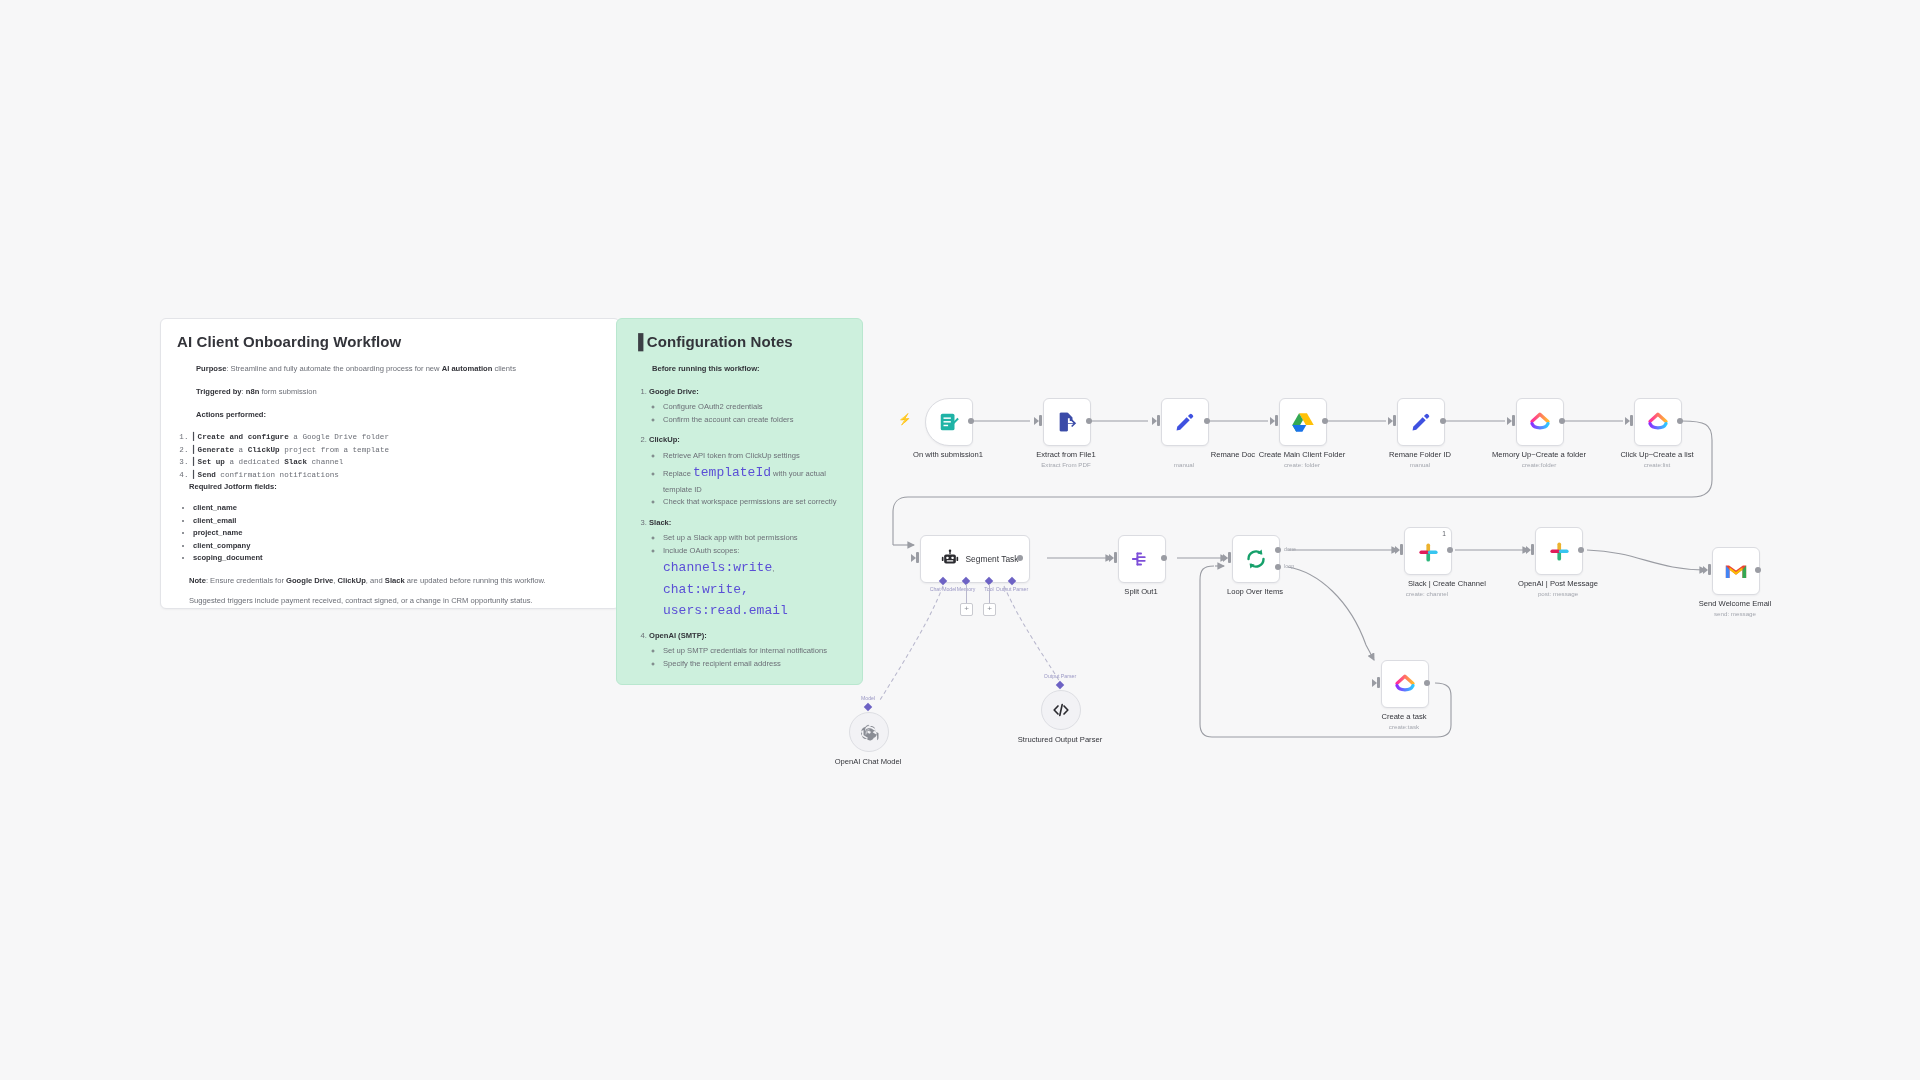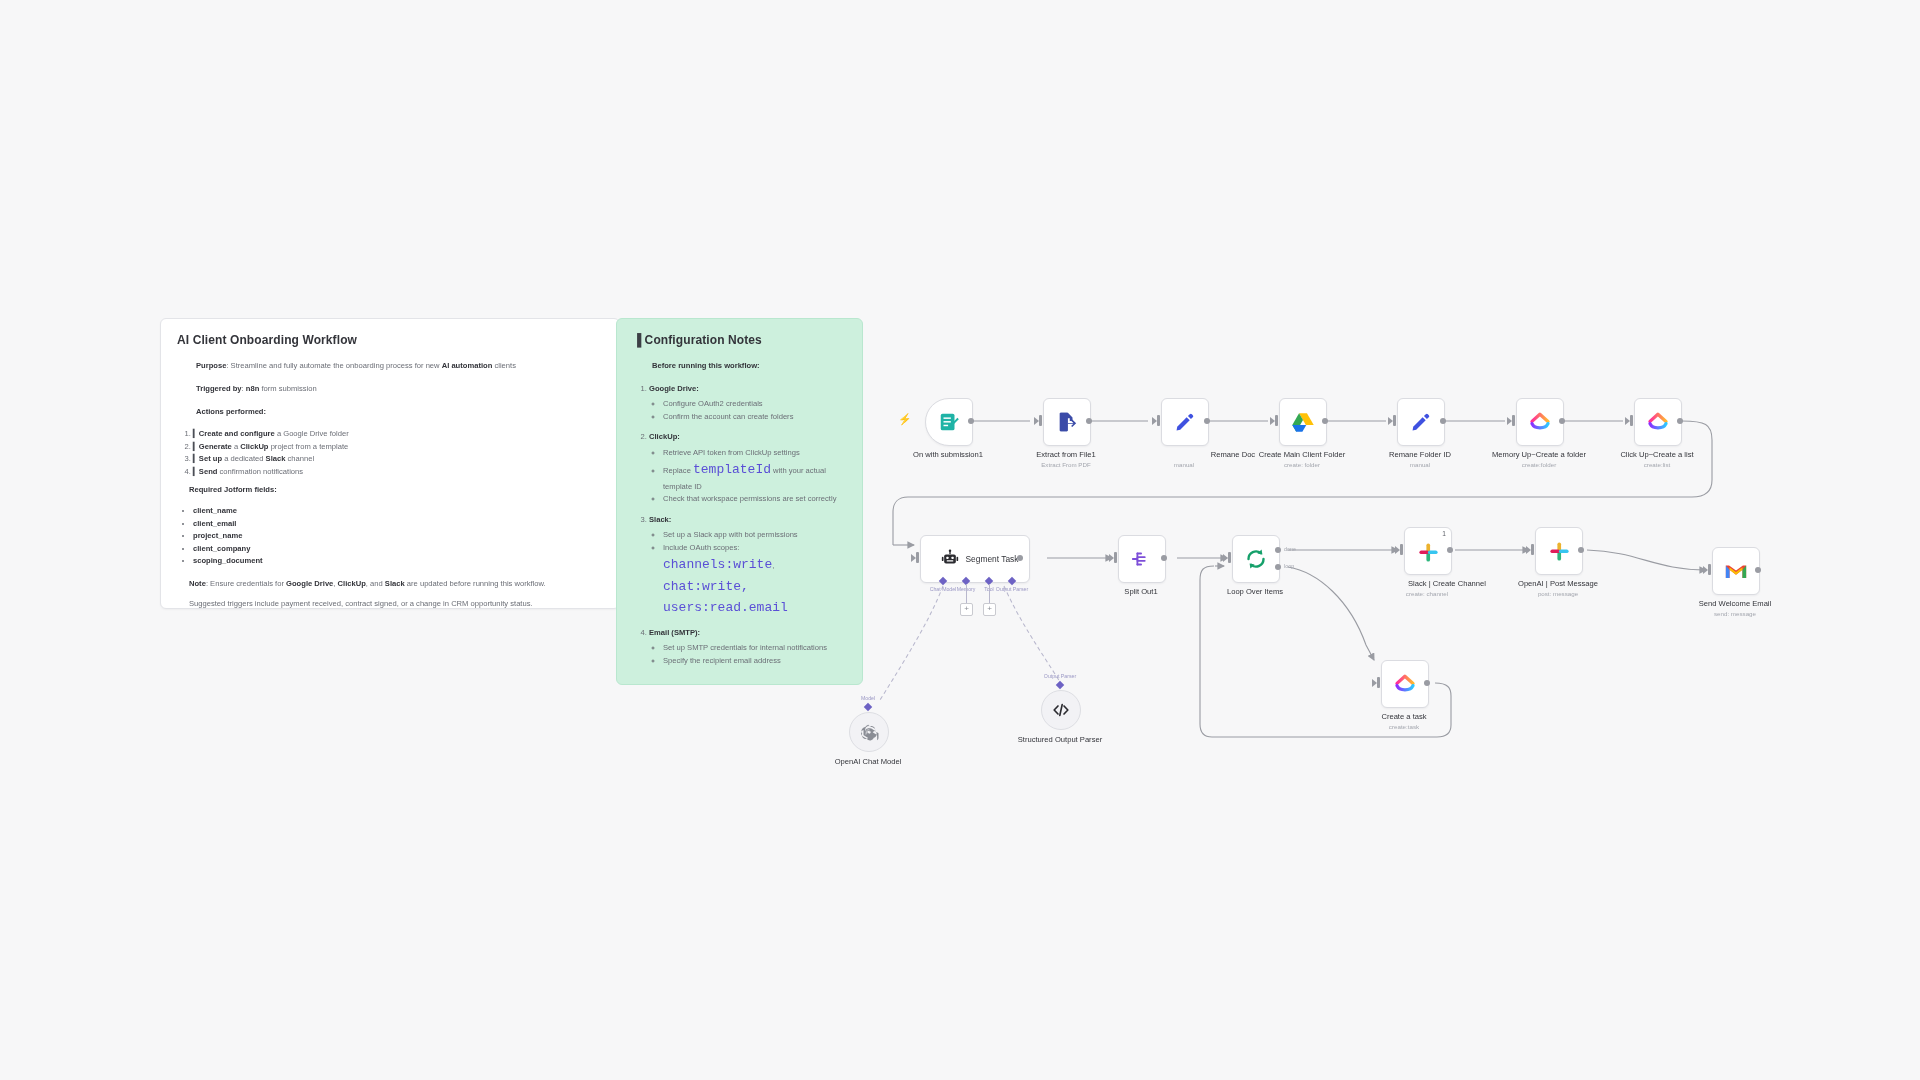--- a/index.html
+++ b/index.html
@@ -32,21 +32,21 @@
     border: 1px solid #e3e4e8;
     box-shadow: 0 1px 2px rgba(0,0,0,.04);
     padding: 14px 16px 12px 16px;
   }
   .sticky-green {
     background: #cdf0dd;
     border: 1px solid #b9e7cf;
     padding: 14px 16px 12px 16px;
   }
   .sticky h1 {
-    font-size: 12px;
+    font-size: 15px;
     font-weight: bold;
     color: #33343a;
     margin: 0 0 13px 0;
     letter-spacing: .1px;
   }
   .sticky h1 .barglyph {
     display: inline-block;
     font-weight: bold;
     color: #3c3f45;
     margin-right: 3px;
@@ -254,21 +254,21 @@
     </p>
 
     <p>
       <b>Triggered by</b><span>: </span><b>n8n</b><span> form submission</span>
     </p>
 
     <p>
       <b>Actions performed:</b>
     </p>
 
-    <ol style="margin-bottom:6px;">
+    <ol style="margin-bottom:0;font-family:Liberation Mono, monospace;">
       <li><span class="numbar">▎</span><b>Create and configure</b><span> a Google Drive folder</span></li>
       <li><span class="numbar">▎</span><b>Generate</b><span> a </span><b>ClickUp</b><span> project from a template</span></li>
       <li><span class="numbar">▎</span><b>Set up</b><span> a dedicated </span><b>Slack</b><span> channel</span></li>
       <li><span class="numbar">▎</span><b>Send</b><span> confirmation notifications</span></li>
     </ol>
 
     <p class="indent">
       <b>Required Jotform fields:</b>
     </p>
 
@@ -312,21 +312,21 @@
         </ul>
       </li>
       <li>
         <b>Slack:</b>
         <ul class="circ sub">
           <li>Set up a Slack app with bot permissions</li>
           <li><span>Include OAuth scopes: </span><code>channels:write</code><span>,</span><br><code>chat:write, users:read.email</code></li>
         </ul>
       </li>
       <li>
-        <b>Email (SMTP):</b>
+        <b>OpenAI (SMTP):</b>
         <ul class="circ sub">
           <li>Set up SMTP credentials for internal notifications</li>
           <li>Specify the recipient email address</li>
         </ul>
       </li>
     </ol>
   </div>
 
   <div class="lightning" style="left:898px; top:414px;">⚡</div>
 

